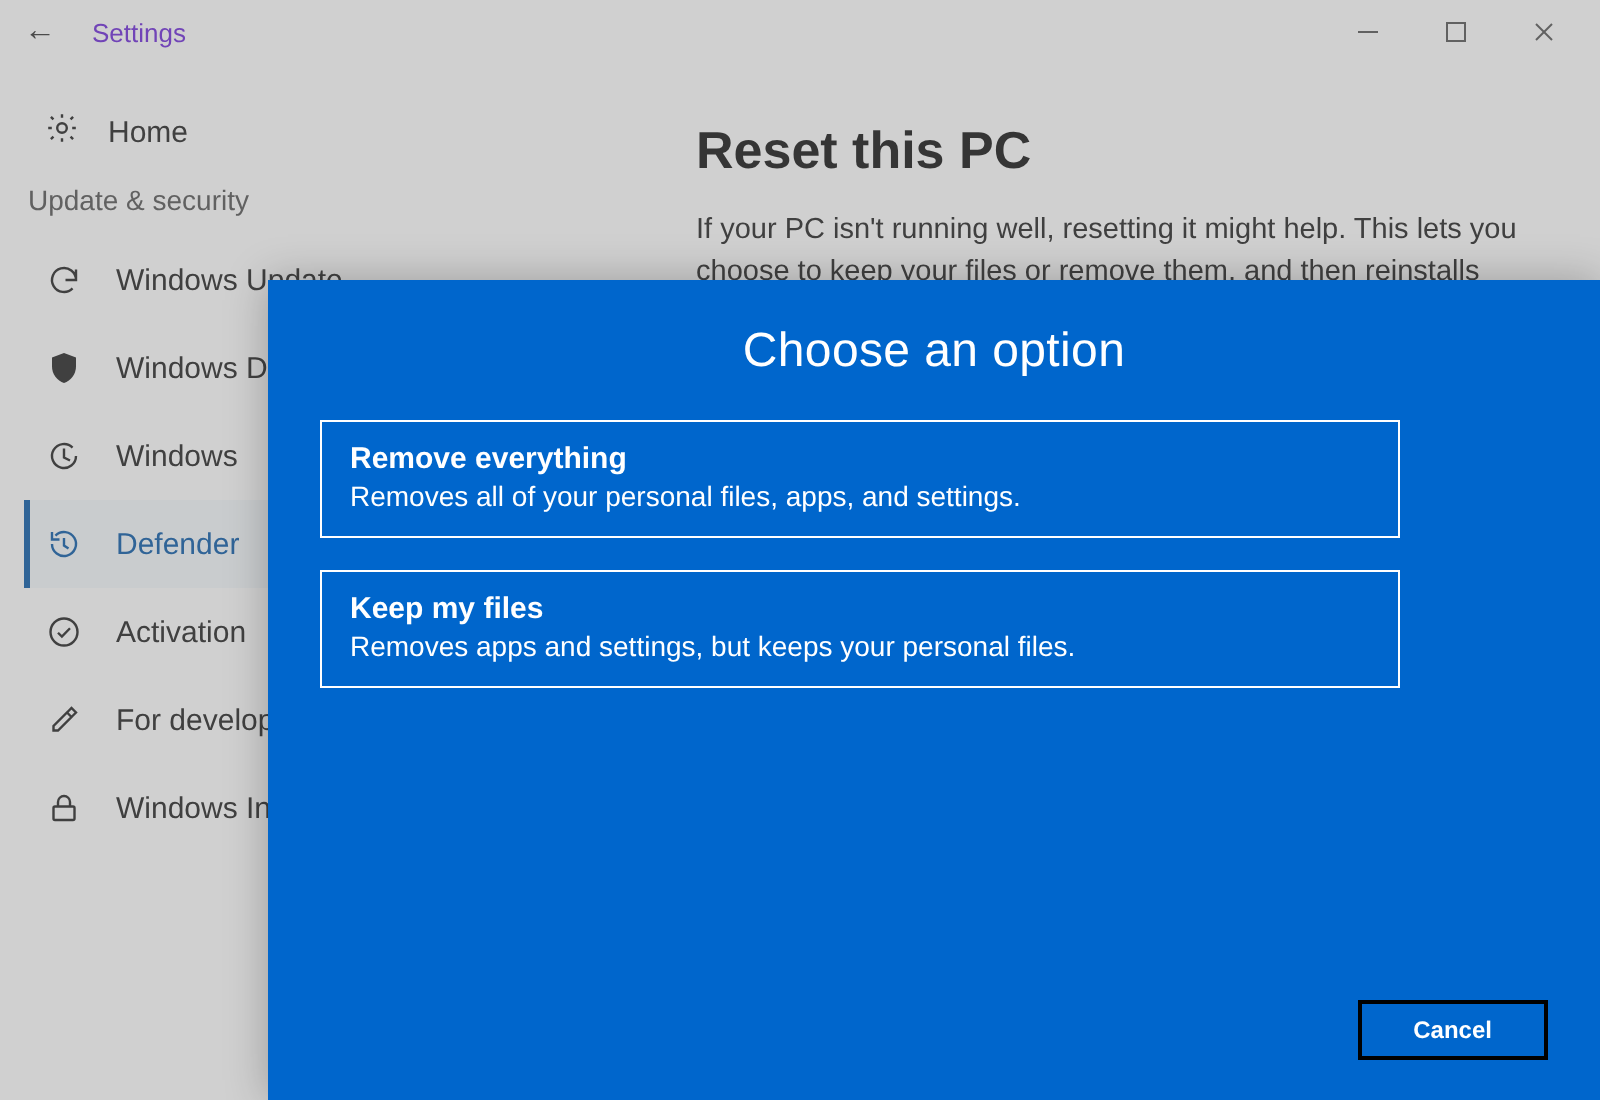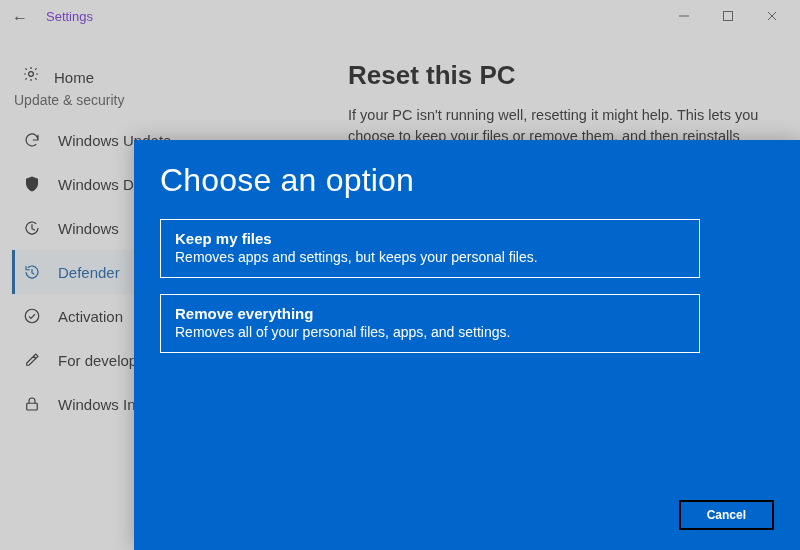--- a/index.html
+++ b/index.html
@@ -20,21 +20,21 @@
   }
   .titlebar .title { margin-left: 12px; font-size: 13px; color:#6d28d9; }
   .winbtns { margin-left: auto; display:flex; }
   .winbtn { width: 44px; height: 30px; display:flex; align-items:center; justify-content:center; color:#555; }
   .winbtn svg { width:12px; height:12px; }
 
   
   .body { display:flex; height: calc(550px - 32px); }
 
   .sidebar { width: 330px; padding: 14px 12px 0 12px; }
-  .home-row { display:flex; align-items:flex-end; gap:14px; height:40px; font-size:15px; color:#222; padding-left:10px;}
+  .home-row { display:flex; align-items:center; gap:14px; height:40px; font-size:15px; color:#222; padding-left:10px;}
   .gear svg { width:18px; height:18px; }
 
   .searchbox {
     margin: 10px 0 18px 0; border:1px solid #7a7a7a; height:36px;
     display:flex; align-items:center; padding:0 10px; color:#555;
     background:#fff;
   }
   .searchbox input {
     flex:1; border:none; outline:none; font-size:15px; color:#555; background:transparent;
   }
@@ -62,21 +62,21 @@
     position:absolute; inset:0; background:rgba(120,120,120,0.35);
     pointer-events:none;
   }
 
   
   .modal {
     position:absolute; left:134px; top:140px; right:0; bottom:0;
     background:#0066cc; color:#fff; padding: 22px 26px 18px 26px;
     box-shadow: 0 0 20px rgba(0,0,0,0.25);
   }
-  .modal h2 { font-size:32px; font-weight:300; margin-bottom:20px; letter-spacing:0.2px;}
+  .modal h2 { font-size:24px; font-weight:300; margin-bottom:20px; letter-spacing:0.2px;text-align:center;}
   .option {
     border:1.5px solid #fff; padding:10px 14px 12px 14px; margin-bottom:16px;
     max-width:540px;
   }
   .option .otitle { font-size:15px; font-weight:600; margin-bottom:2px;}
   .option .odesc { font-size:14px; }
   .modal-footer { position:absolute; right:26px; bottom:20px; }
   .cancel-btn {
     border:2px solid #000000; background:transparent; color:#fff;
     font-size:12px; font-weight:600; padding:6px 26px;
@@ -201,27 +201,27 @@
       <p>If your PC isn't running well, resetting it might help. This lets you choose to keep your files or remove them, and then reinstalls Windows.</p>
     </div>
   </div>
 
   <div class="dim"></div>
 
   <div class="modal">
     <h2>Choose an option</h2>
 
     <div class="option">
+      <div class="otitle">Remove everything</div>
+      <div class="odesc">Removes all of your personal files, apps, and settings.</div>
+    </div>
+
+    <div class="option">
       <div class="otitle">Keep my files</div>
       <div class="odesc">Removes apps and settings, but keeps your personal files.</div>
     </div>
 
-    <div class="option">
-      <div class="otitle">Remove everything</div>
-      <div class="odesc">Removes all of your personal files, apps, and settings.</div>
-    </div>
-
     <div class="modal-footer">
       <button class="cancel-btn">Cancel</button>
     </div>
   </div>
 
 </div>
 
 </body></html>

